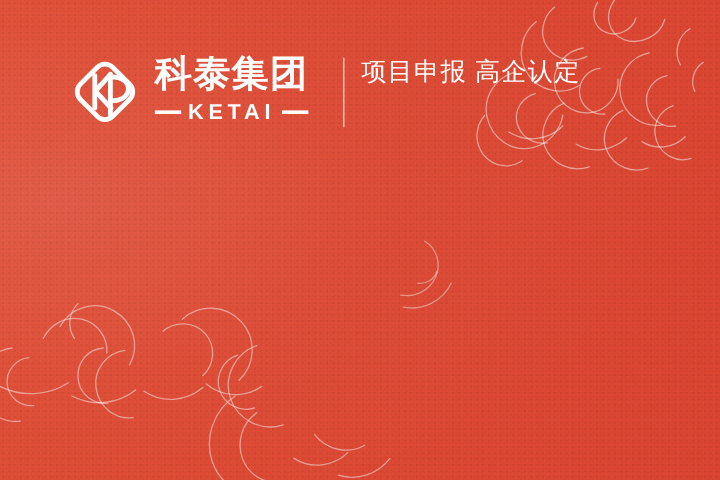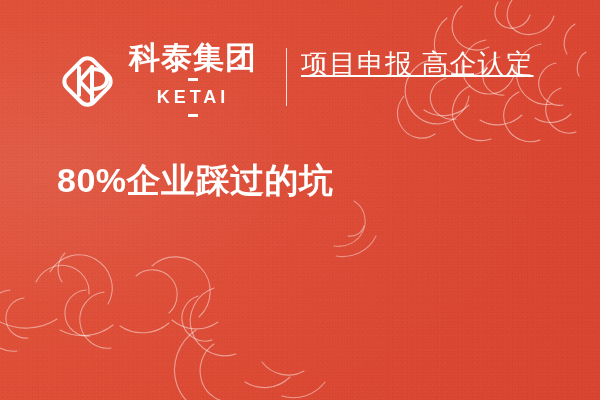--- a/index.html
+++ b/index.html
@@ -72,21 +72,20 @@
     font-weight: 700;
     color: #ffffff;
     letter-spacing: 1px;
     white-space: nowrap;
   }
   .logo-en-row {
     display: flex;
     align-items: center;
     gap: 6px;
     margin-top: 4px;
-    flex-direction: column;
   }
   .logo-rule {
     height: 3px;
     background: #ffffff;
     flex: 1 1 auto;
     min-width: 10px;
   }
   .logo-en {
     font-size: 18px;
     font-weight: 700;
@@ -110,27 +109,26 @@
   .slogan-main {
     font-size: 30px;
     line-height: 1.18;
     font-weight: 300;
     color: #ffffff;
     letter-spacing: 1px;
     white-space: nowrap;
   }
   .slogan-sub {
     margin-top: 5px;
-    font-size: 27px;
+    font-size: 21px;
     line-height: 1.18;
     font-weight: 400;
     color: #ffffff;
     letter-spacing: 1px;
     white-space: nowrap;
-    text-decoration: underline;
   }
 
   
   .title {
     position: absolute;
     left: 57px;
     top: 158px;
     width: 500px;
   }
   .title-line {
@@ -231,16 +229,15 @@
     </div>
 
     <div class="divider"></div>
 
     <div class="slogans">
       <div class="slogan-sub">项目申报 高企认定</div>
     </div>
   </div>
 
   <div class="title">
-    <div class="title-line">80%企业踩过的坑</div>
   </div>
 
 </div>
 
 </body></html>

